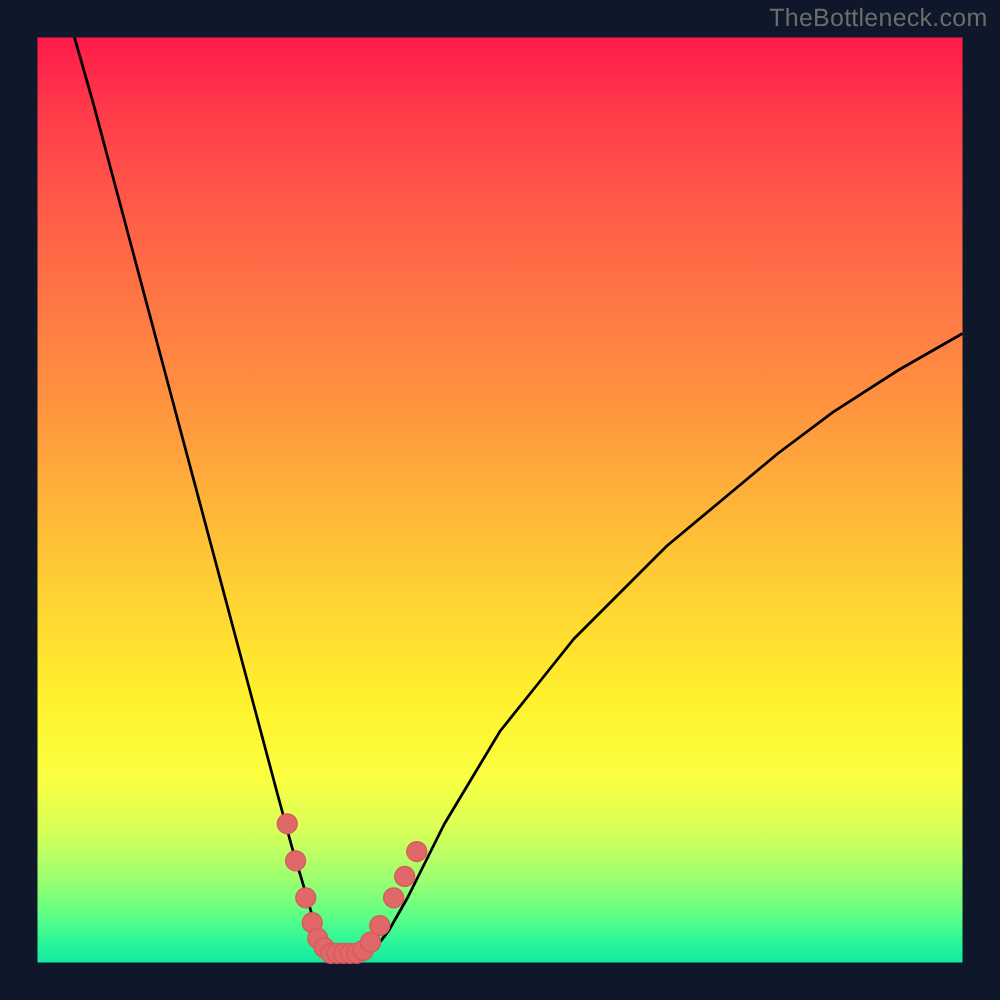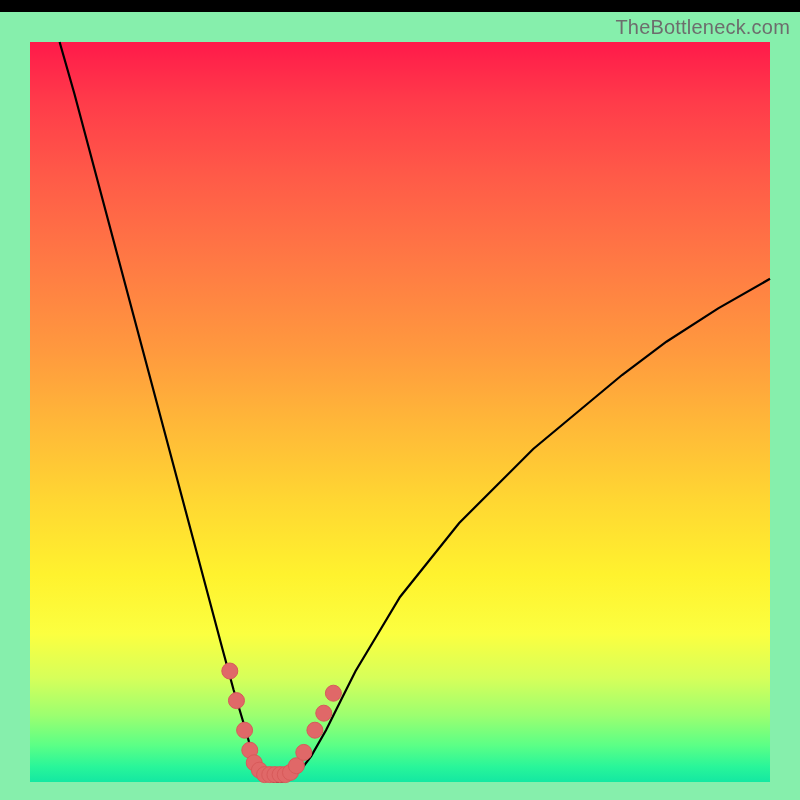--- a/index.html
+++ b/index.html
@@ -7,22 +7,21 @@
     padding: 0;
     width: 800px;
     height: 800px;
     background: #000;
     overflow: hidden;
     font-family: Arial, Helvetica, sans-serif;
   }
   .frame {
     position: absolute;
     inset: 0;
-    background: #86efac;
-    margin-top: 12px;
+    background: #0f172a;
   }
   .plot-area {
     position: absolute;
     left: 30px;
     top: 30px;
     width: 740px;
     height: 740px;
     
     background: linear-gradient(
       to bottom,

